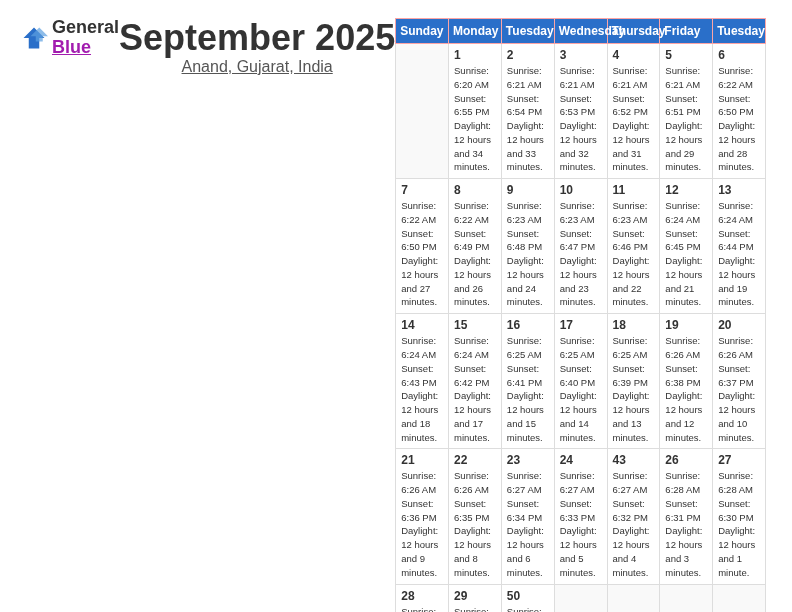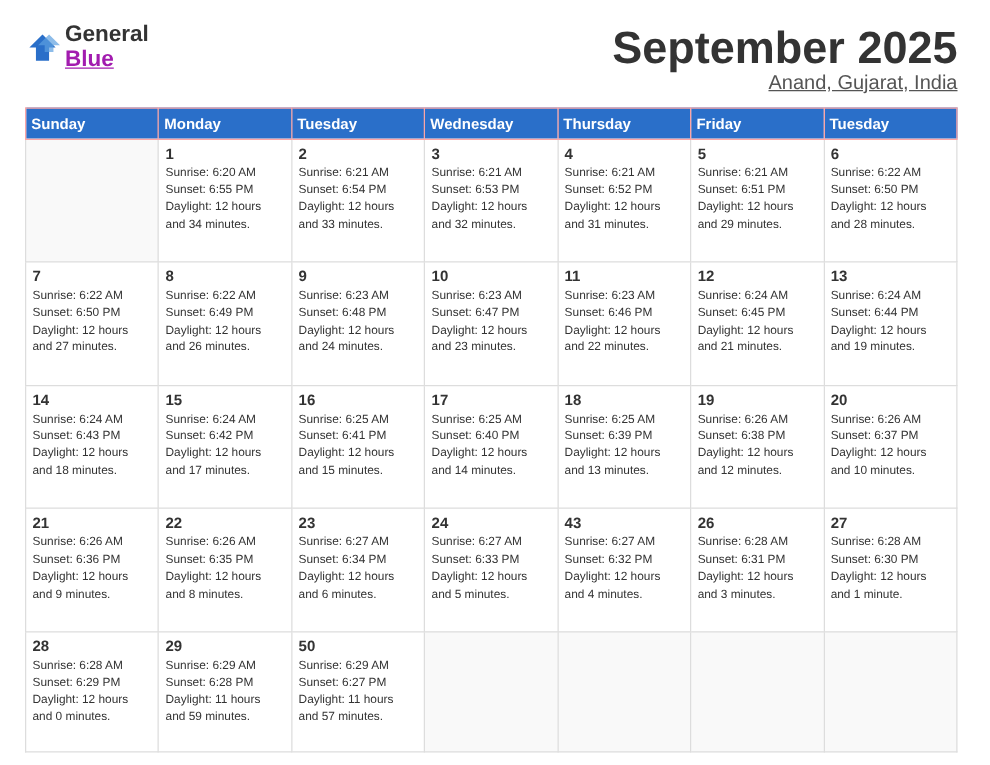--- a/index.html
+++ b/index.html
@@ -8,21 +8,21 @@
       height: 612px;
       font-family: Arial, sans-serif;
       background: #fff;
       overflow: hidden;
     }
     .page {
       width: 786px;
       height: 612px;
       padding: 18px 20px 10px 20px;
       display: flex;
-      flex-direction: column;
+      flex-direction: row;
       border-radius: 30px;
     }
     .header {
       display: flex;
       align-items: flex-start;
       justify-content: space-between;
       margin-bottom: 10px;
     }
     .logo {
       display: flex;
@@ -34,21 +34,21 @@
       font-weight: bold;
       line-height: 1.1;
     }
     .logo-general { color: #333; }
     .logo-blue { color: #a21caf; text-decoration: underline; }
     .logo-icon {
       width: 28px;
       height: 28px;
     }
     .title-block {
-      text-align: right;
+      text-align: center;
     }
     .month-title {
       font-size: 36px;
       font-weight: bold;
       color: #333;
       line-height: 1.1;
     }
     .location {
       font-size: 16px;
       color: #555;

